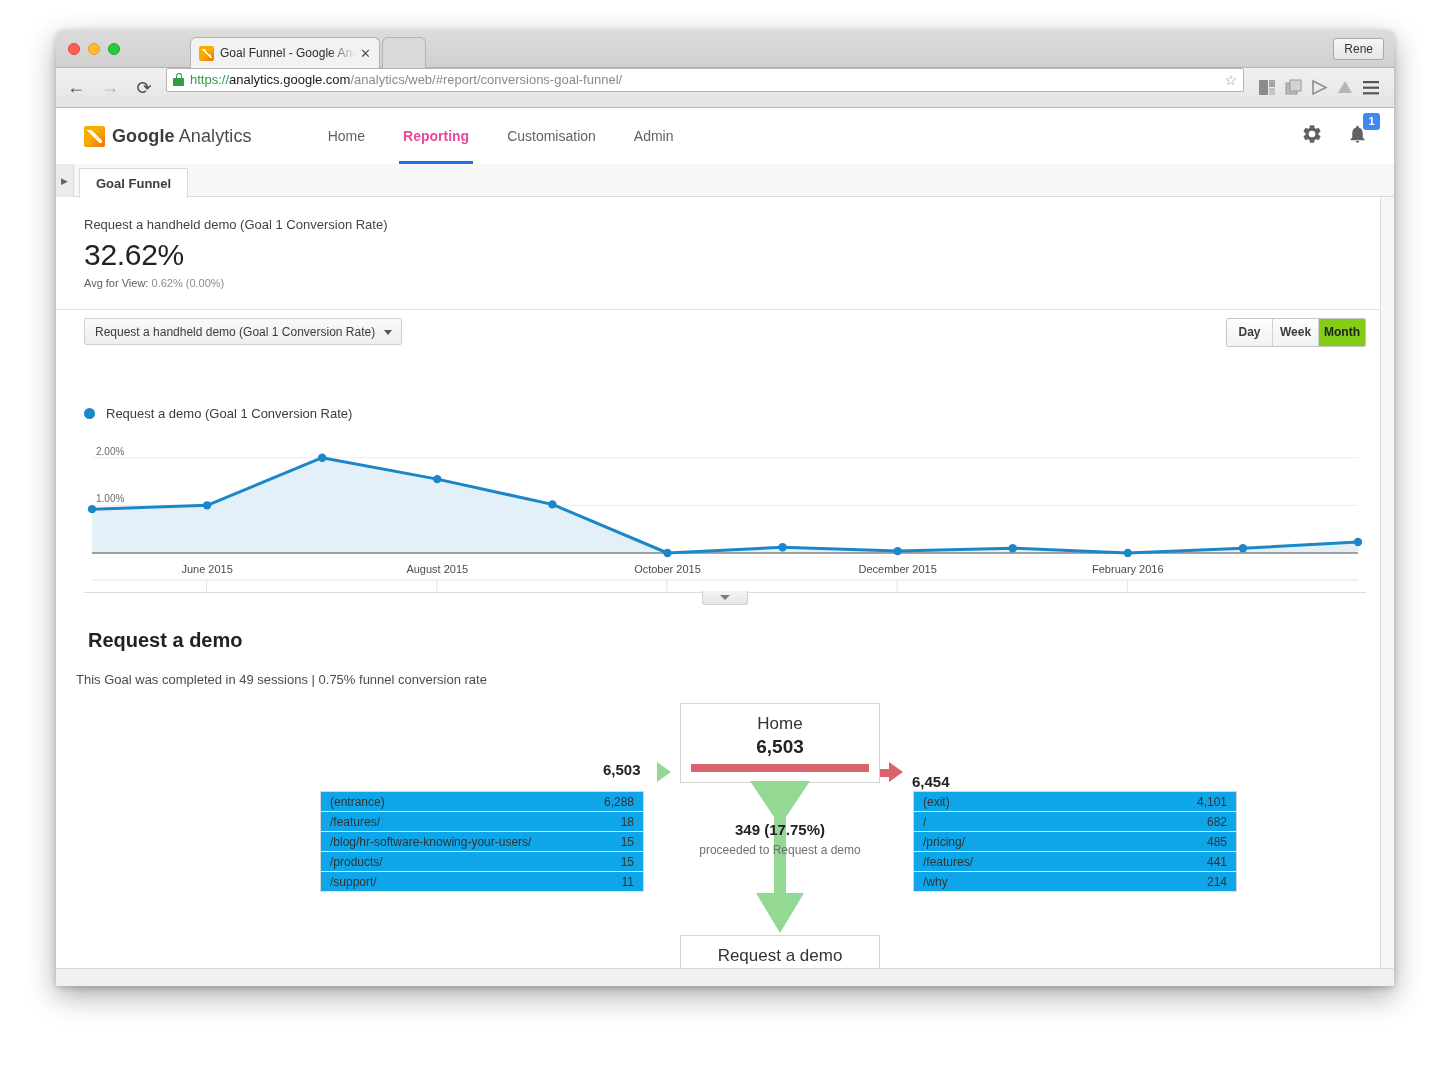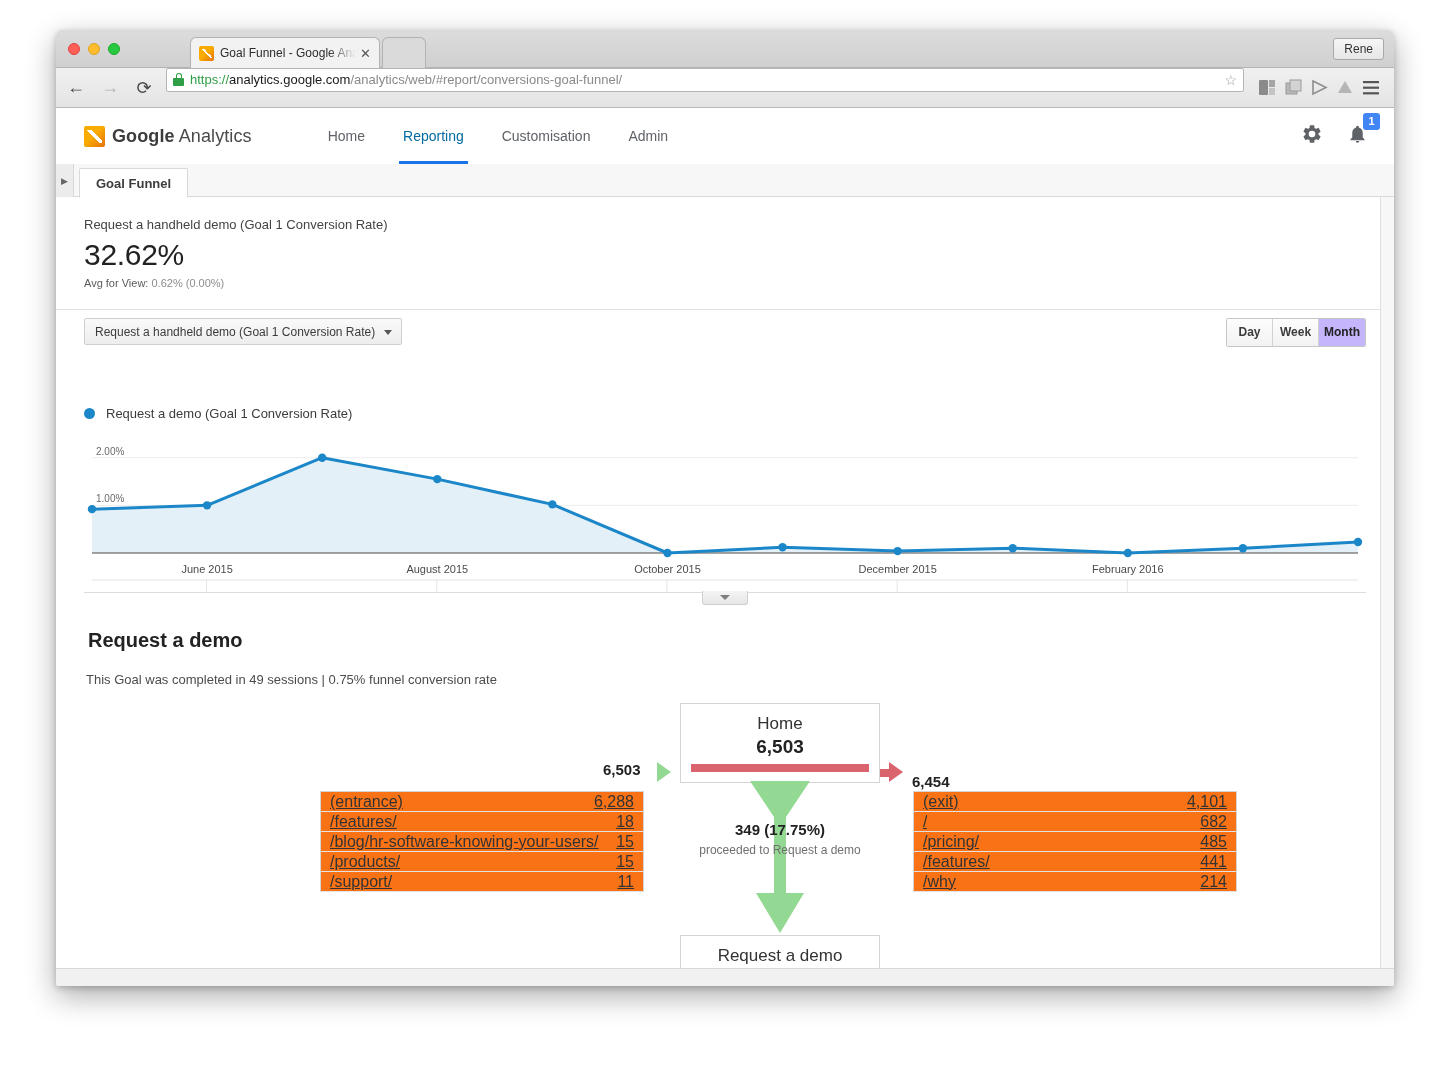--- a/index.html
+++ b/index.html
@@ -127,21 +127,21 @@
   }
   .logo-text { font-size: 18px; color: #4a4a4a; letter-spacing: .1px; }
   .logo-text b { font-weight: 700; color: #3c3c3c; }
 
   #ga-nav { display: flex; align-items: center; margin-left: 76px; height: 56px; }
   .ga-nav-item {
     font-size: 14px; color: #5f6368; margin-right: 38px;
     height: 56px; display: flex; align-items: center; cursor: pointer;
     position: relative;
   }
-  .ga-nav-item.active { color: #0369a1; font-weight: normal; }
+  .ga-nav-item.active { color: #ec4899; font-weight: bold; }
   .ga-nav-item.active::after {
     content:""; position:absolute; left:-4px; right:-4px; bottom: 0; height: 3px; background:#1a73e8;
   }
 
   #ga-header-right { margin-left:auto; display:flex; align-items:center; margin-right: 26px; gap: 24px; }
   #notif-wrap { position: relative; }
   #notif-badge {
     position: absolute; right: -12px; top: -10px;
     min-width: 17px; height: 17px; padding: 0 3px;
     background: #4285f4; color:#fff; border-radius: 3px;
@@ -196,21 +196,21 @@
   #granularity {
     position: absolute; right: 28px; top: 8px;
     display: flex; border: 1px solid #c6c6c6; border-radius: 2px; overflow: hidden;
   }
   .gran-btn {
     width: 46px; height: 27px; line-height: 27px; text-align: center;
     font-size: 12px; color: #3c3c3c; background: linear-gradient(#fdfdfd,#f2f2f2);
     border-right: 1px solid #d2d2d2; cursor: pointer; font-weight: bold;
   }
   .gran-btn:last-child { border-right: none; }
-  .gran-btn.active { background: #c4b5fd; color:#222; }
+  .gran-btn.active { background: #84cc16; color:#222; }
 
   
   #legend { padding: 8px 0 0 28px; display: flex; align-items: center; margin-top: 44px; }
   #legend .dot { width: 11px; height: 11px; border-radius: 50%; background: #1b87c9; margin-right: 11px; }
   #legend .txt { font-size: 13px; color: #3c3c3c; }
 
   
   #chart-wrap { position: relative; margin: 10px 28px 0 28px; height: 162px; }
   #chart-svg { display: block; }
   .ytick { font-size: 10px; fill: #6b6b6b; font-family: "Liberation Sans", sans-serif; }
@@ -227,21 +227,21 @@
     cursor: pointer; z-index: 4;
   }
   #collapse-handle .chev {
     border-left: 5px solid transparent; border-right: 5px solid transparent;
     border-top: 5px solid #7d7d7d;
   }
 
   
   #funnel { position: relative; padding: 36px 0 0 0; }
   #funnel-title { font-size: 20px; font-weight: bold; color: #222; margin-left: 32px; }
-  #funnel-sub { font-size: 13px; color: #4c4c4c; margin: 20px 0 0 30px; }
+  #funnel-sub { font-size: 13px; color: #4c4c4c; margin: 20px 0 0 20px; }
 
   #funnel-canvas { position: relative; height: 360px; margin-top: 16px; }
 
   .fbox {
     position: absolute; background: #fff; border: 1px solid #d5d5d5;
     text-align: center;
   }
   #home-box   { left: 624px; top: 0px;   width: 200px; height: 80px; }
   #demo-box   { left: 624px; top: 232px; width: 200px; height: 92px; }
   .fbox .name { font-size: 17px; color: #333; margin-top: 10px; }
@@ -273,21 +273,21 @@
     position: absolute; left: 824px; top: 66px; width: 9px; height: 8px; background:#d9646e;
   }
 
   .ftable { position: absolute; border: 1px solid #d5d5d5; border-bottom: none; width: 324px; }
   #left-table  { left: 264px; top: 88px; }
   #right-table { left: 857px; top: 88px; }
   .ftable .row {
     display: flex; justify-content: space-between; align-items: center;
     height: 20px; padding: 0 9px;
     border-bottom: 1px solid #e3e3e3;
-    font-size: 16px; color: #333; background: #f97316; text-decoration: underline;
+    font-size: 12px; color: #333; background: #0ea5e9;
   }
   .ftable .row .k { white-space: nowrap; overflow: hidden; }
   .ftable .row .v { color: #333; }
 
   #center-arrow { position: absolute; left: 688px; top: 78px; }
   #center-label { position: absolute; left: 624px; top: 118px; width: 200px; text-align: center; }
   #center-label .big { font-size: 15px; font-weight: bold; color: #222; }
   #center-label .small { font-size: 12px; color: #6f6f6f; margin-top: 5px; }
   #right-rail { position: absolute; right: 0; top: 89px; bottom: 0; width: 14px; background: #f7f7f7; border-left: 1px solid #e0e0e0; }
   #bottom-bar { position:absolute; left:0; right:0; bottom:0; height: 18px; background:#f1f1f1; border-top:1px solid #d8d8d8; }

